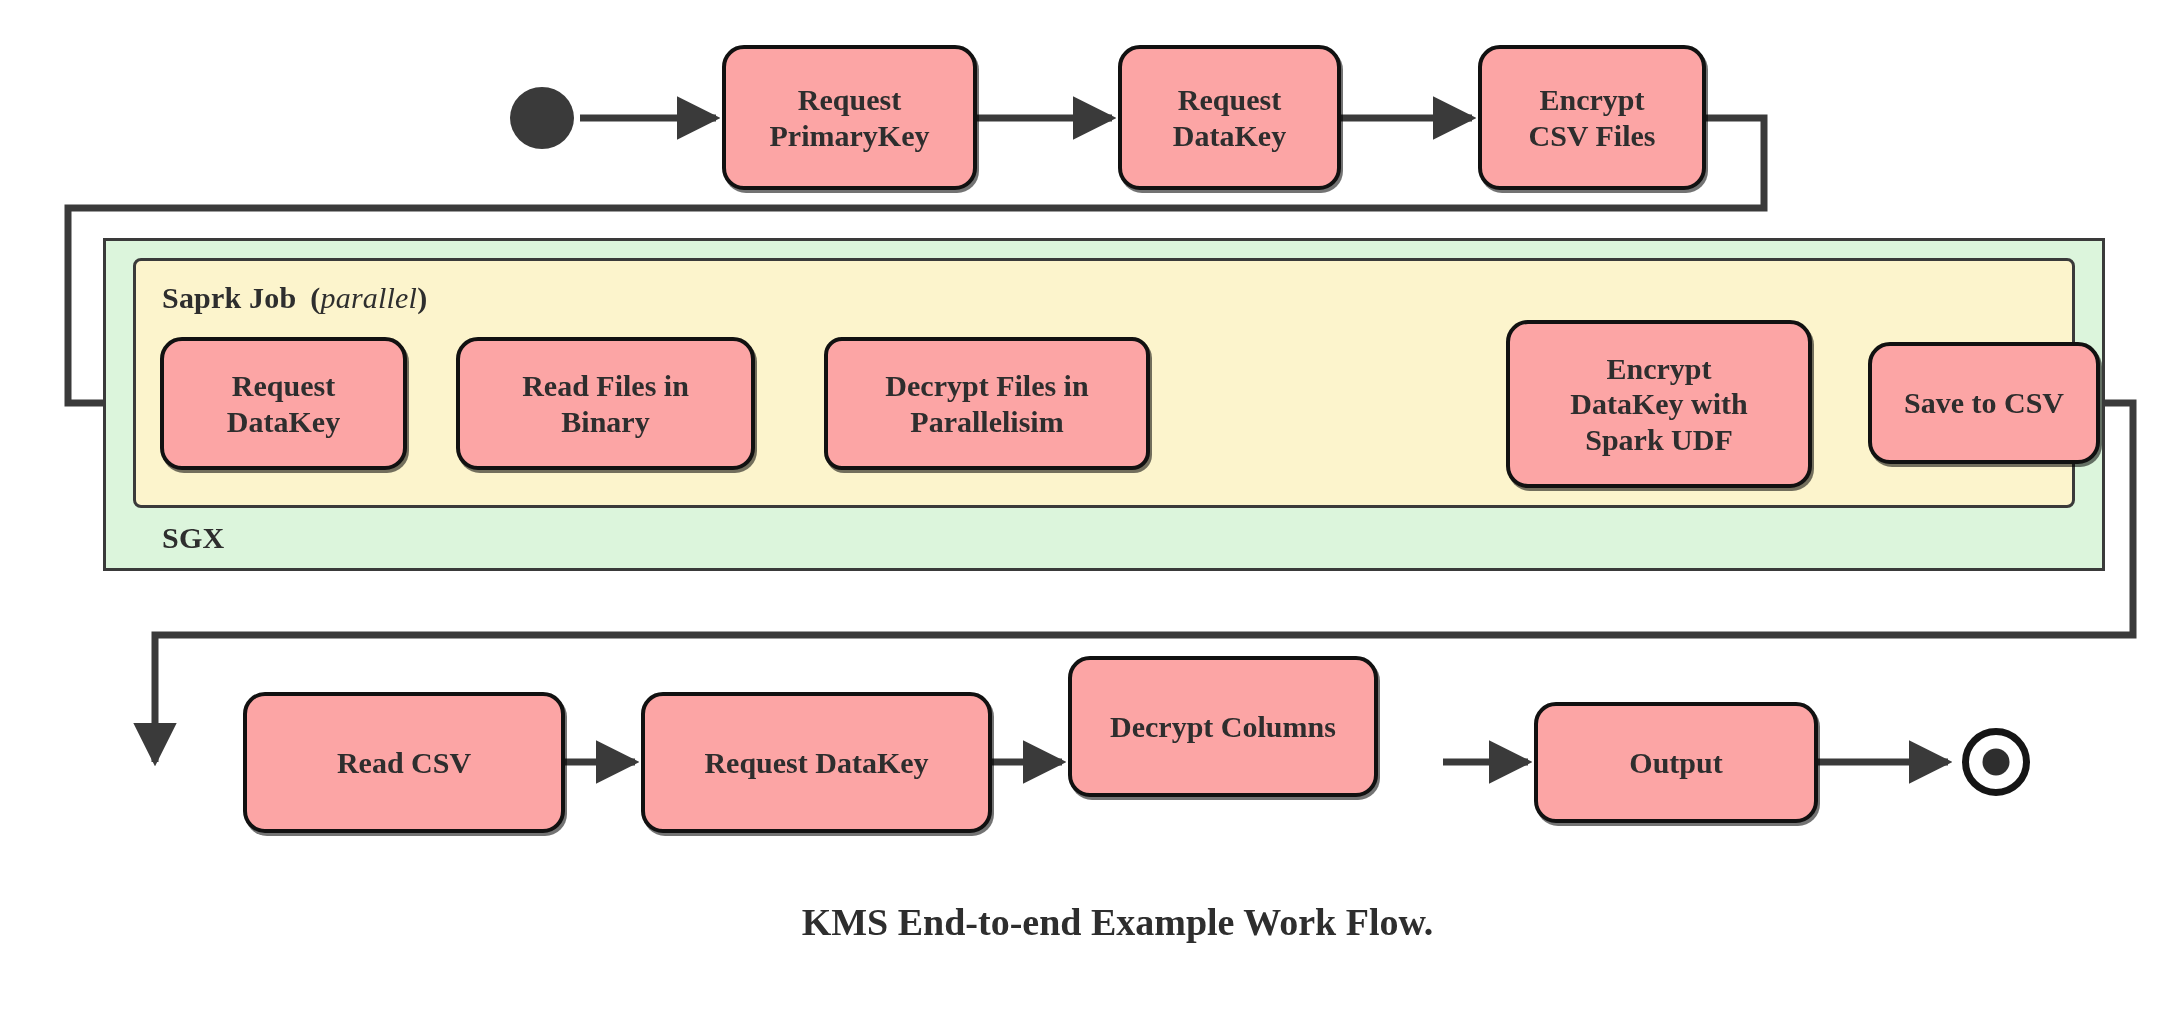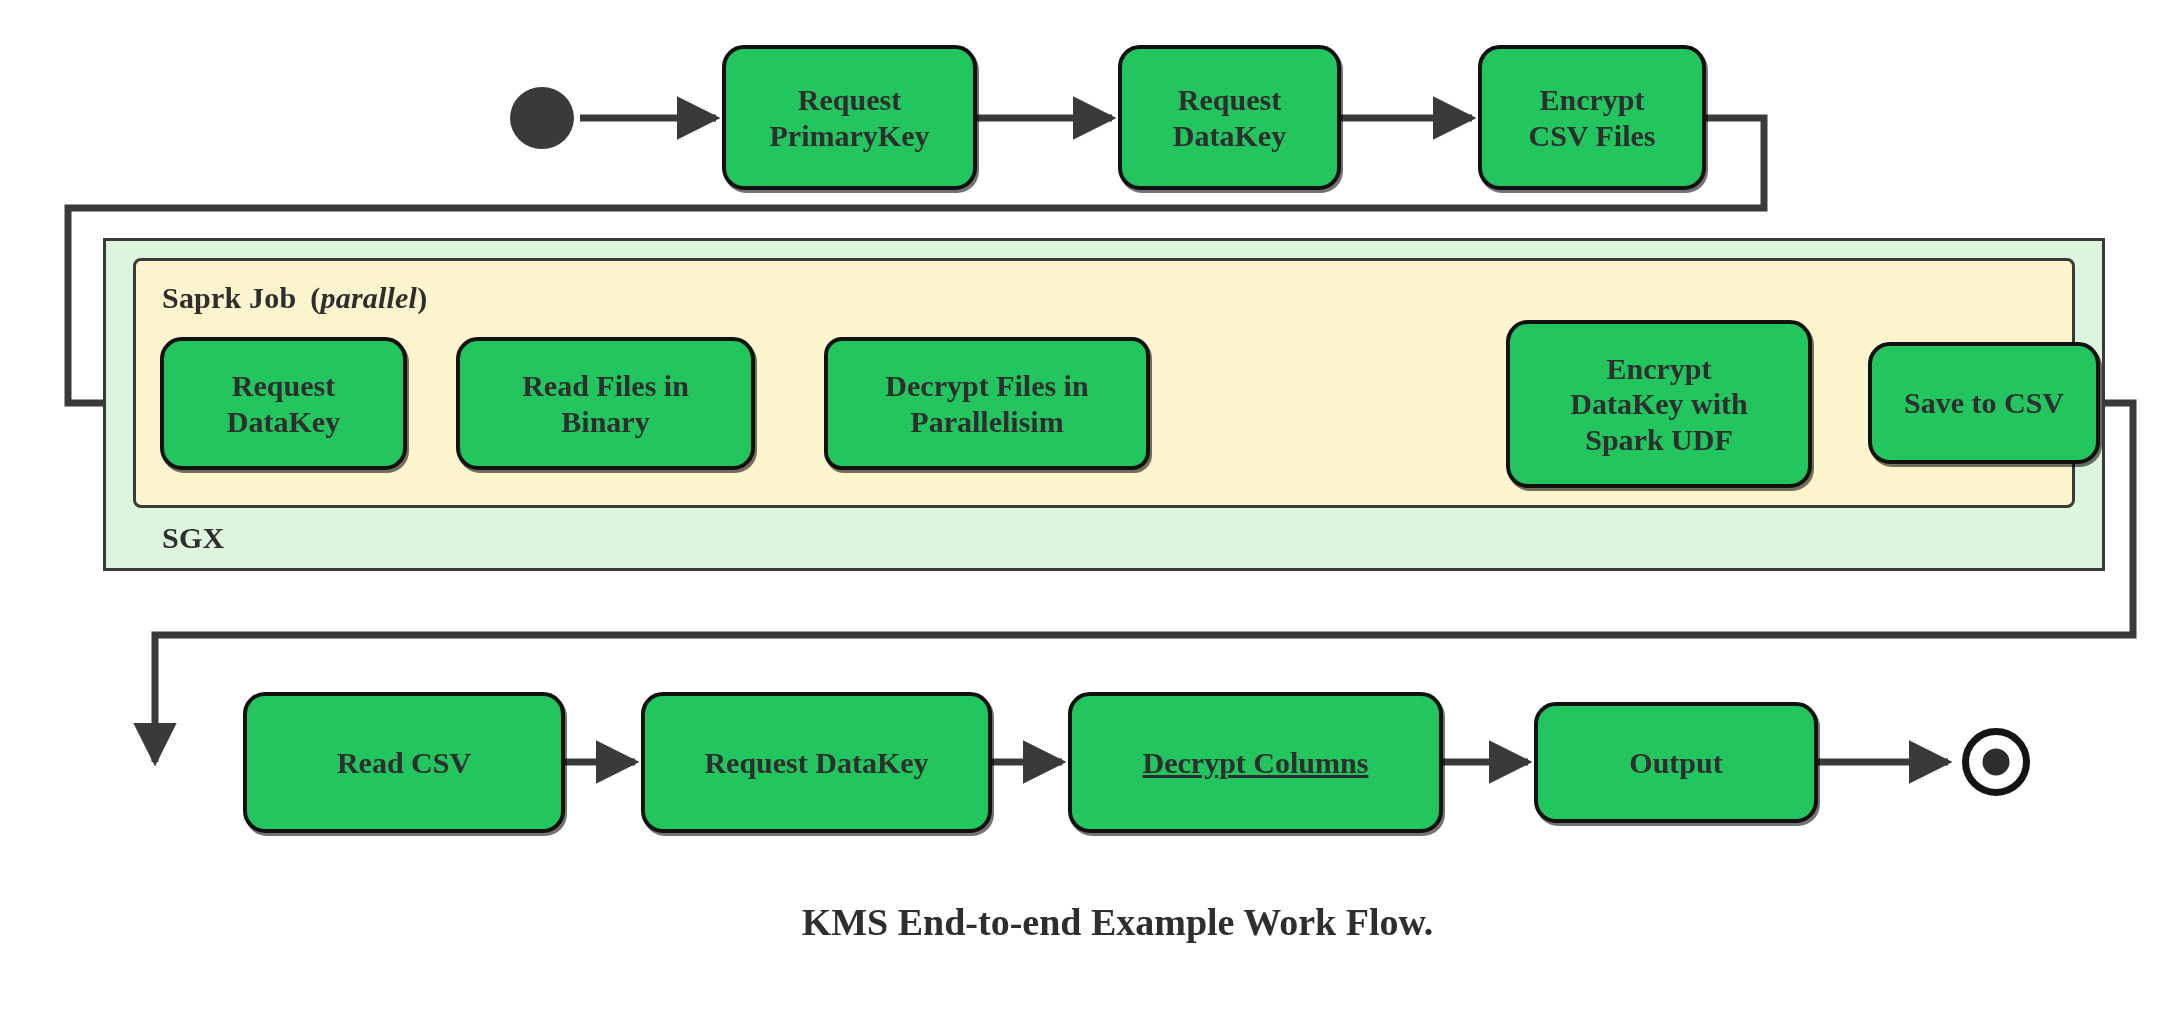--- a/index.html
+++ b/index.html
@@ -42,28 +42,28 @@
     font-size:30px;
     color:#2e2e2e;
     letter-spacing:.2px;
     white-space:nowrap;
   }
   .container-label .paren{
     font-weight:bold;
   }
   .container-label .ital{
     font-style:italic;
-    font-weight:bold;
+    font-weight:normal;
   }
 
   
   .node{
     position:absolute;
     box-sizing:border-box;
-    background:#22c55e;
+    background:#fca5a5;
     border:4px solid #111111;
     border-radius:22px;
     display:flex;
     align-items:center;
     justify-content:center;
     text-align:center;
     font-weight:bold;
     font-size:30px;
     line-height:1.18;
     color:#2e2e2e;
@@ -216,21 +216,21 @@
       <span>Read CSV</span>
     </div>
   </div>
 
   <div class="node" style="left:641px; top:692px; width:351px; height:141px;">
     <div>
       <span>Request DataKey</span>
     </div>
   </div>
 
-  <div class="node" style="left:1068px; top:692px; width:375px; height:141px;text-decoration:underline;">
+  <div class="node" style="left:1068px; top:656px; width:310px; height:141px;">
     <div>
       <span>Decrypt Columns</span>
     </div>
   </div>
 
   <div class="node" style="left:1534px; top:702px; width:284px; height:121px;align-items:center;">
     <div>
       <span>Output</span>
     </div>
   </div>

